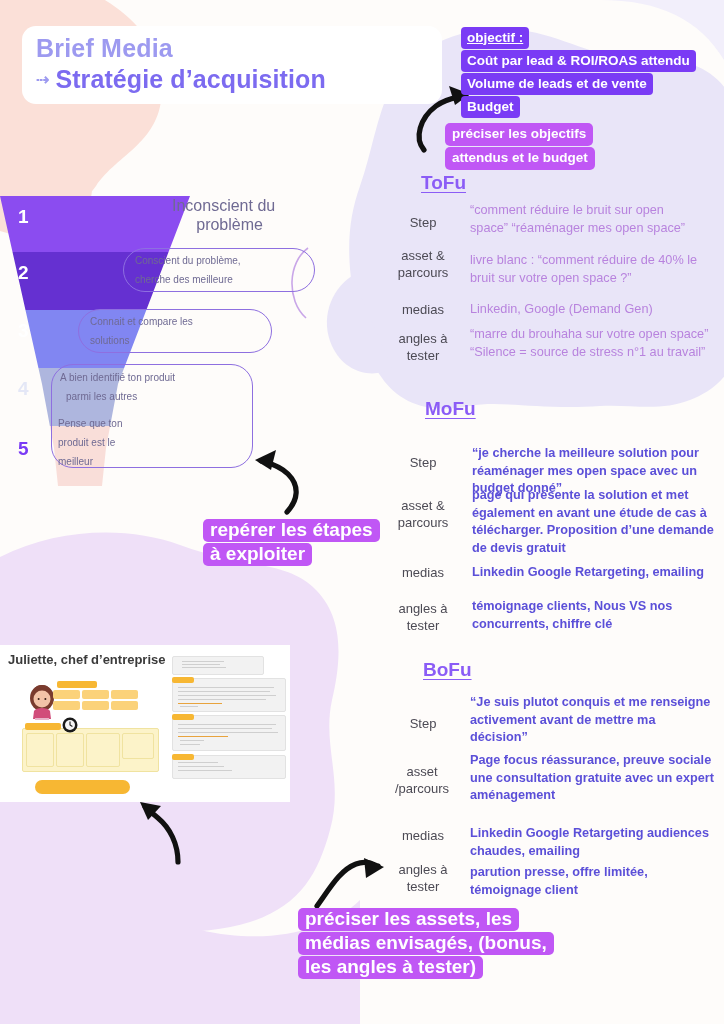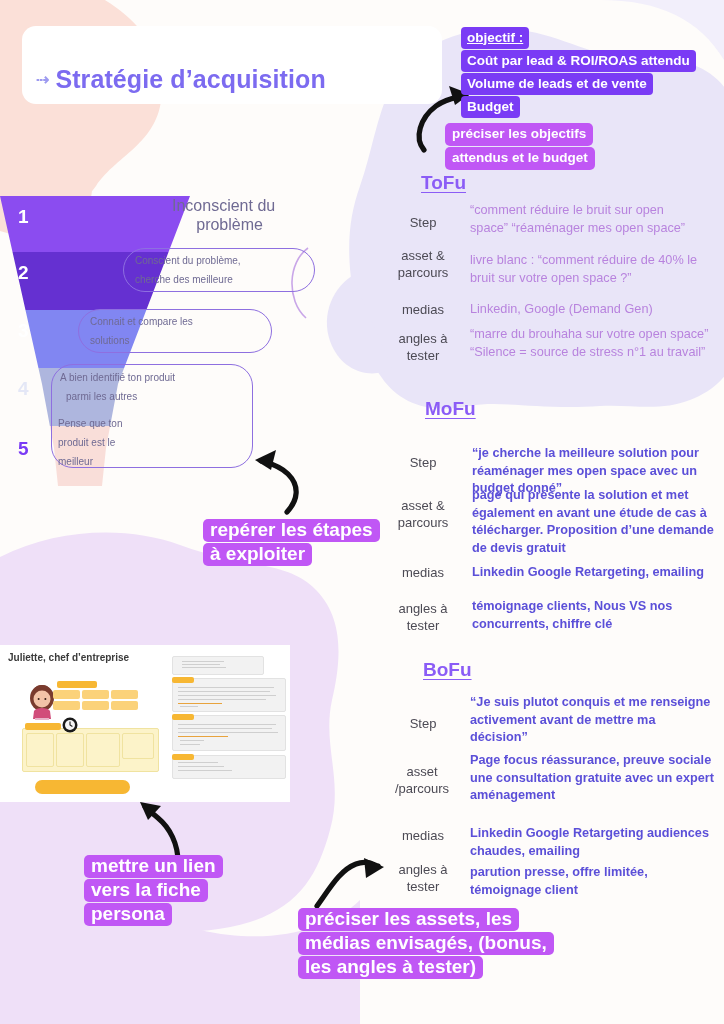--- a/index.html
+++ b/index.html
@@ -80,21 +80,21 @@
 
   
   .anno{position:absolute;}
   .anno .note{font-size:19px;}
 
   
   #persona{
     position:absolute;left:0px;top:645px;width:290px;height:157px;
     background:#FFFFFF;overflow:hidden;
   }
-  .p-title{position:absolute;left:8px;top:7px;font-size:10px;font-weight:bold;color:#3A3A3A;}
+  .p-title{position:absolute;left:8px;top:7px;font-size:13px;font-weight:bold;color:#3A3A3A;}
   .pbox{position:absolute;border-radius:2px;}
   .porange{background:#F7B733;}
   .porange-l{background:#FBD27A;}
   .pgray{background:#F2F2F2;border:.5px solid #E2E2E2;}
   .pyellow{background:#FCF3C9;border:.5px solid #F0E3A0;}
   .pline{position:absolute;background:#CFCFCF;height:1px;}
   .pline.o{background:#E8A33D;}
 
   .avatar-c{position:absolute;left:25px;top:36px;width:34px;height:40px;}
 </style>
@@ -143,20 +143,21 @@
       <path d="M 140,802 L 161,806 L 148,820 Z" fill="#111111"></path>
     </g>
 
     <g>
       <path d="M 317,906 C 330,888 340,870 356,864 C 366,860 372,864 378,866" fill="none" stroke="#111111" stroke-width="5.2" stroke-linecap="round"></path>
       <path d="M 384,867 L 364,858 L 366,878 Z" fill="#111111"></path>
     </g>
   </svg>
 
   <div class="header-card"></div>
+  <div class="brief-title">Brief Media</div>
   <div class="strategy-line">
     <span class="dash-arrow">⇢</span>
     <span class="strategy-title">Stratégie d’acquisition</span>
   </div>
 
   <div class="objectif-wrap">
     <div class="hl u">objectif :</div>
     <div class="hl">Coût par lead &amp; ROI/ROAS attendu</div>
     <div class="hl">Volume de leads et de vente</div>
     <div class="hl">Budget</div>
@@ -378,25 +379,20 @@
 
     <div class="pline" style="left:178px;top:117px;width:40px;"></div>
     <div class="pline" style="left:178px;top:121px;width:46px;"></div>
     <div class="pline" style="left:178px;top:125px;width:54px;"></div>
 
     <div class="pline" style="left:182px;top:16px;width:42px;"></div>
     <div class="pline" style="left:182px;top:19px;width:38px;"></div>
     <div class="pline" style="left:182px;top:22px;width:44px;"></div>
   </div>
 
-  <div class="anno" style="left:84px;top:855px;">
-    <div class="note">mettre un lien</div>
-    <div class="note">vers la fiche</div>
-    <div class="note">persona</div>
-  </div>
 
   <div class="anno" style="left:298px;top:908px;">
     <div class="note">préciser les assets, les</div>
     <div class="note">médias envisagés, (bonus,</div>
     <div class="note">les angles à tester)</div>
   </div>
 
 </div>
 
 </body></html>

